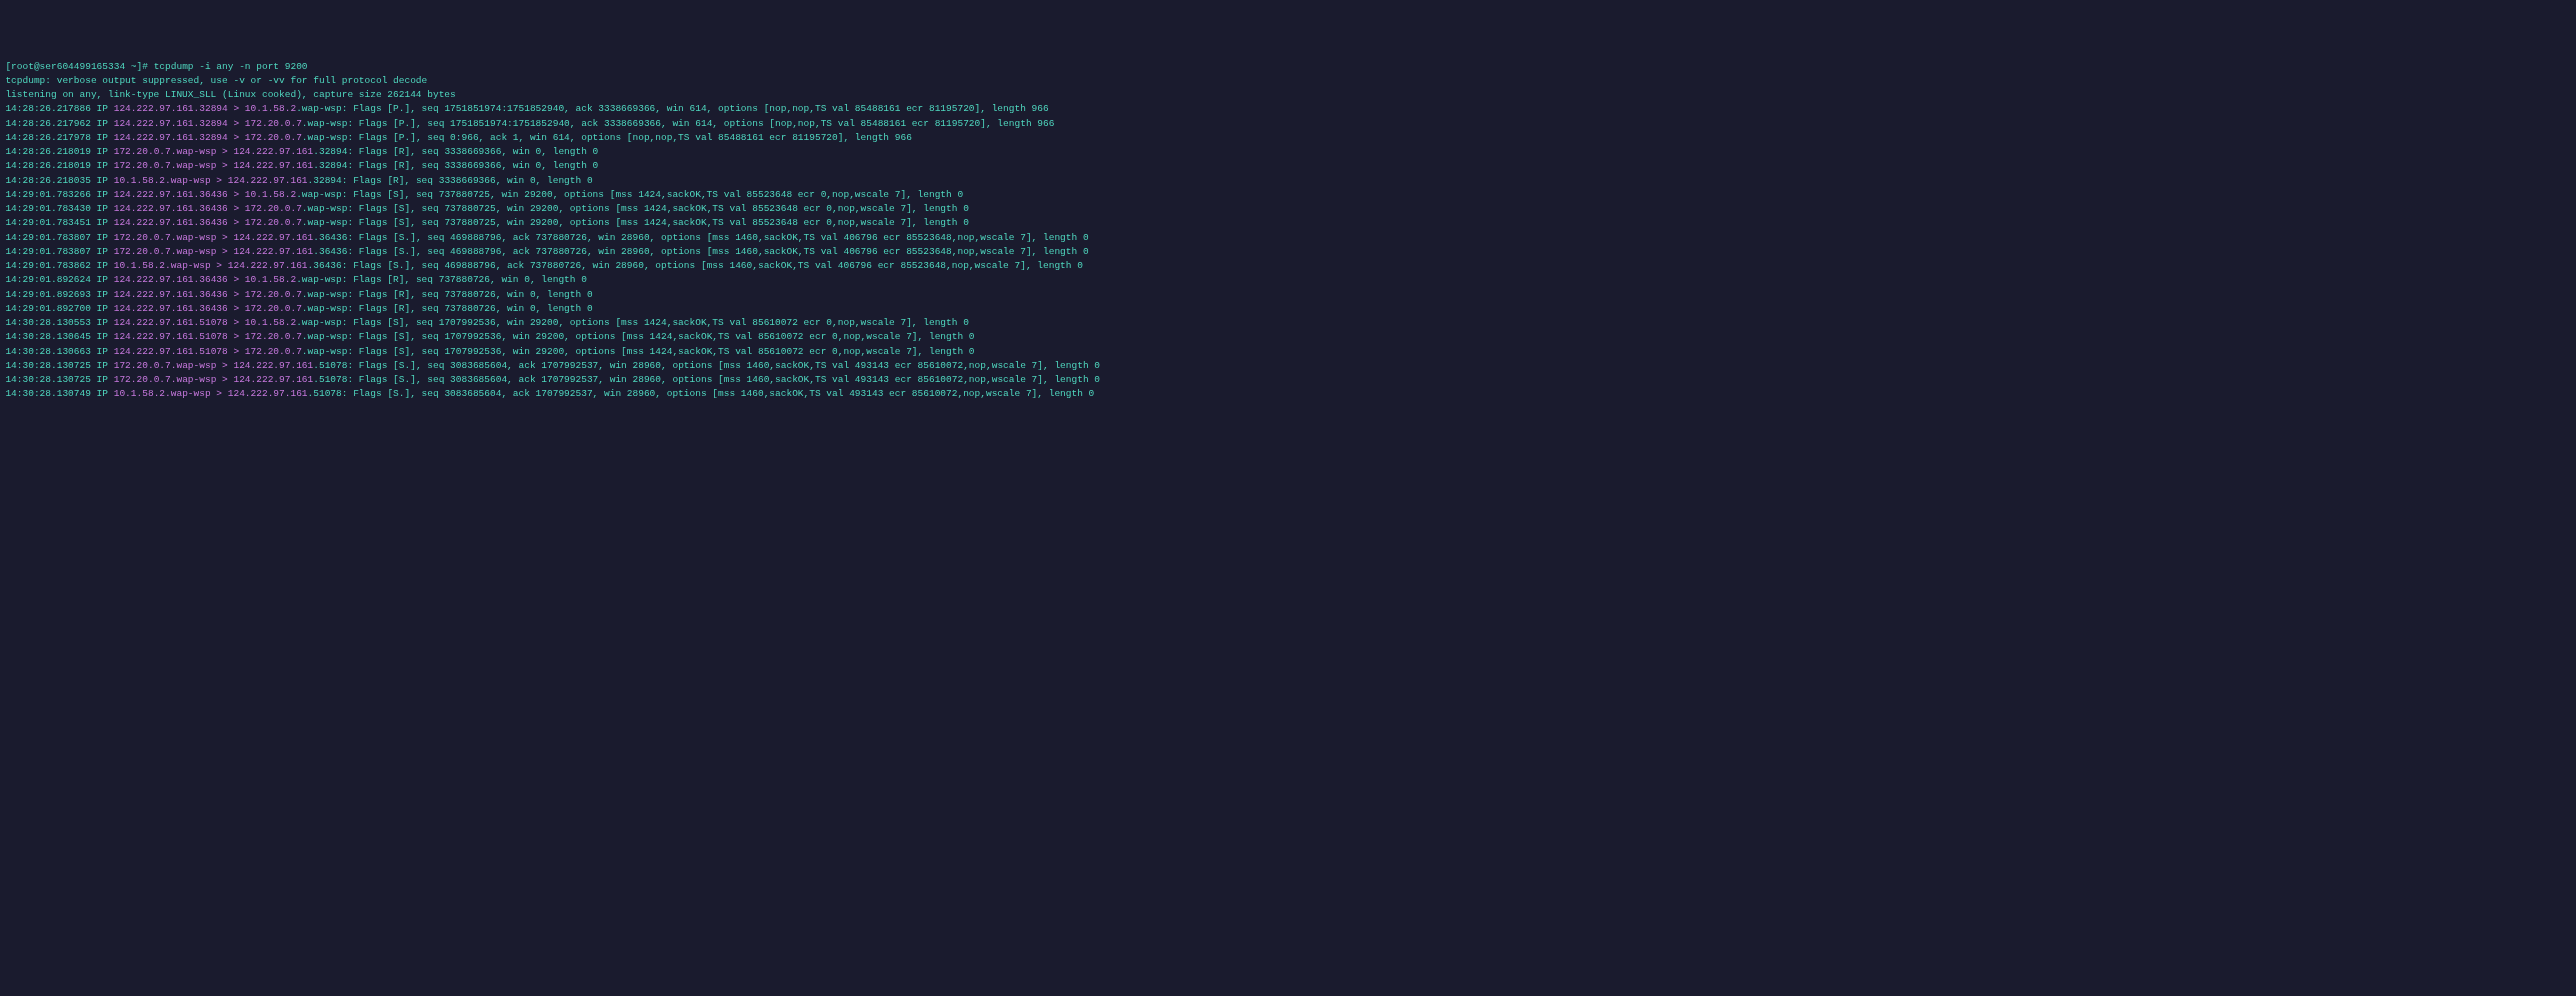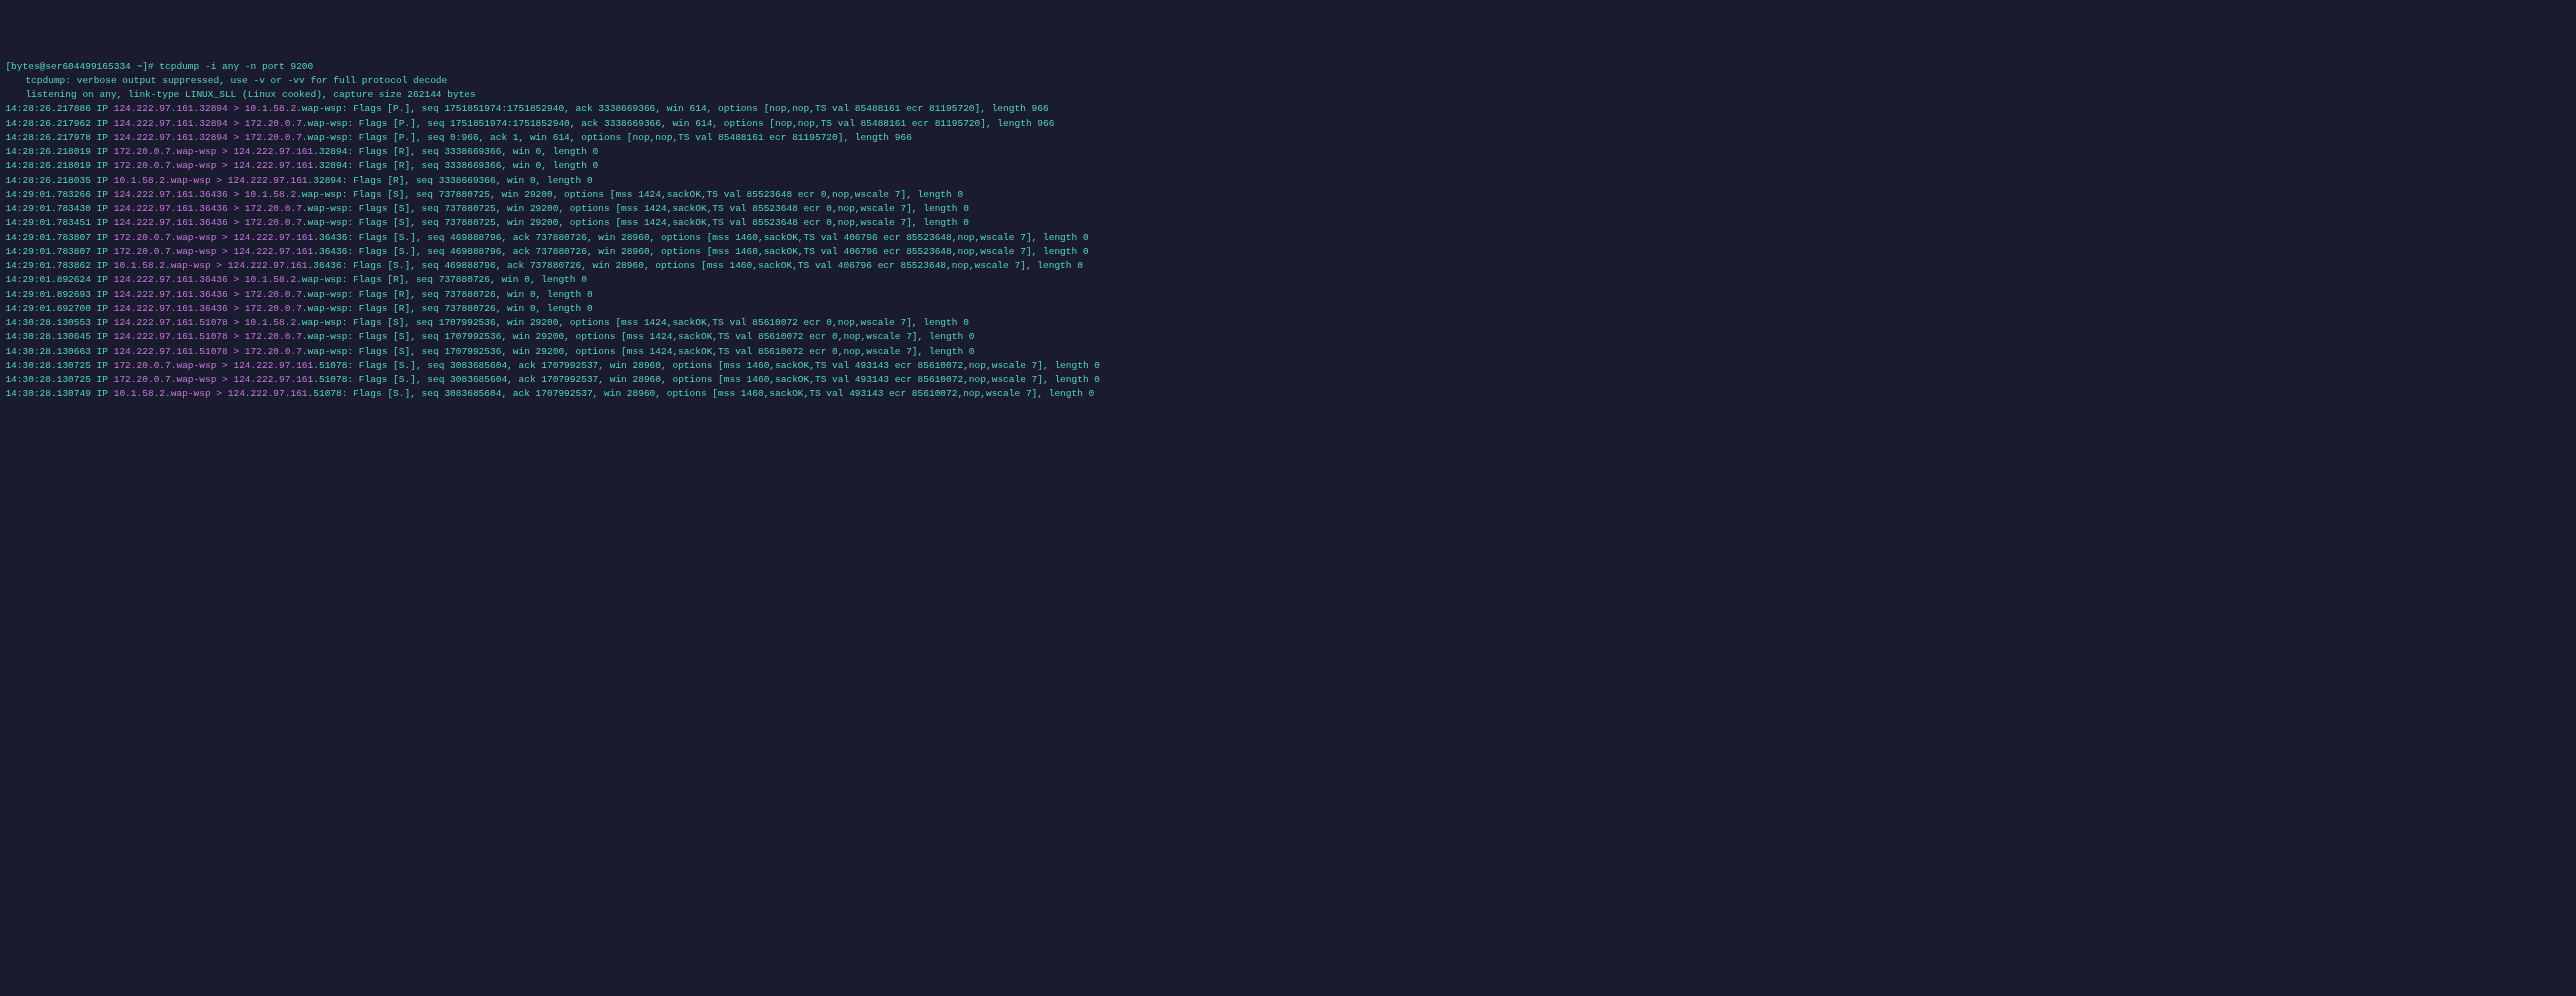--- a/index.html
+++ b/index.html
@@ -30,29 +30,28 @@
   }
   .ip-port {
     color: #c678dd;
     text-align: right;
   }
   .details {
     color: #4fd6be;
   }
   .info-line {
     color: #4fd6be;
-    margin-left: 20px;
   }
   .terminal {
     width: 100%;
   }
 </style>
 </head>
 <body>
 
 
 
-<div class="terminal"><span class="prompt">[bytes@ser604499165334 ~]# </span><span class="command">tcpdump -i any -n port 9200</span>
+<div class="terminal"><span class="prompt">[root@ser604499165334 ~]# </span><span class="command">tcpdump -i any -n port 9200</span>
 <div class="info-line">tcpdump: verbose output suppressed, use -v or -vv for full protocol decode</div><div class="info-line">listening on any, link-type LINUX_SLL (Linux cooked), capture size 262144 bytes</div><div id="packet-lines"><div><span class="timestamp">14:28:26.217886 IP </span><span class="ip-port">124.222.97.161.32894 &gt; 10.1.58.2</span><span class="details">.wap-wsp: Flags [P.], seq 1751851974:1751852940, ack 3338669366, win 614, options [nop,nop,TS val 85488161 ecr 81195720], length 966</span></div><div><span class="timestamp">14:28:26.217962 IP </span><span class="ip-port">124.222.97.161.32894 &gt; 172.20.0.7</span><span class="details">.wap-wsp: Flags [P.], seq 1751851974:1751852940, ack 3338669366, win 614, options [nop,nop,TS val 85488161 ecr 81195720], length 966</span></div><div><span class="timestamp">14:28:26.217978 IP </span><span class="ip-port">124.222.97.161.32894 &gt; 172.20.0.7</span><span class="details">.wap-wsp: Flags [P.], seq 0:966, ack 1, win 614, options [nop,nop,TS val 85488161 ecr 81195720], length 966</span></div><div><span class="timestamp">14:28:26.218019 IP </span><span class="ip-port">172.20.0.7.wap-wsp &gt; 124.222.97.161</span><span class="details">.32894: Flags [R], seq 3338669366, win 0, length 0</span></div><div><span class="timestamp">14:28:26.218019 IP </span><span class="ip-port">172.20.0.7.wap-wsp &gt; 124.222.97.161</span><span class="details">.32894: Flags [R], seq 3338669366, win 0, length 0</span></div><div><span class="timestamp">14:28:26.218035 IP </span><span class="ip-port">10.1.58.2.wap-wsp &gt; 124.222.97.161</span><span class="details">.32894: Flags [R], seq 3338669366, win 0, length 0</span></div><div><span class="timestamp">14:29:01.783266 IP </span><span class="ip-port">124.222.97.161.36436 &gt; 10.1.58.2</span><span class="details">.wap-wsp: Flags [S], seq 737880725, win 29200, options [mss 1424,sackOK,TS val 85523648 ecr 0,nop,wscale 7], length 0</span></div><div><span class="timestamp">14:29:01.783430 IP </span><span class="ip-port">124.222.97.161.36436 &gt; 172.20.0.7</span><span class="details">.wap-wsp: Flags [S], seq 737880725, win 29200, options [mss 1424,sackOK,TS val 85523648 ecr 0,nop,wscale 7], length 0</span></div><div><span class="timestamp">14:29:01.783451 IP </span><span class="ip-port">124.222.97.161.36436 &gt; 172.20.0.7</span><span class="details">.wap-wsp: Flags [S], seq 737880725, win 29200, options [mss 1424,sackOK,TS val 85523648 ecr 0,nop,wscale 7], length 0</span></div><div><span class="timestamp">14:29:01.783807 IP </span><span class="ip-port">172.20.0.7.wap-wsp &gt; 124.222.97.161</span><span class="details">.36436: Flags [S.], seq 469888796, ack 737880726, win 28960, options [mss 1460,sackOK,TS val 406796 ecr 85523648,nop,wscale 7], length 0</span></div><div><span class="timestamp">14:29:01.783807 IP </span><span class="ip-port">172.20.0.7.wap-wsp &gt; 124.222.97.161</span><span class="details">.36436: Flags [S.], seq 469888796, ack 737880726, win 28960, options [mss 1460,sackOK,TS val 406796 ecr 85523648,nop,wscale 7], length 0</span></div><div><span class="timestamp">14:29:01.783862 IP </span><span class="ip-port">10.1.58.2.wap-wsp &gt; 124.222.97.161</span><span class="details">.36436: Flags [S.], seq 469888796, ack 737880726, win 28960, options [mss 1460,sackOK,TS val 406796 ecr 85523648,nop,wscale 7], length 0</span></div><div><span class="timestamp">14:29:01.892624 IP </span><span class="ip-port">124.222.97.161.36436 &gt; 10.1.58.2</span><span class="details">.wap-wsp: Flags [R], seq 737880726, win 0, length 0</span></div><div><span class="timestamp">14:29:01.892693 IP </span><span class="ip-port">124.222.97.161.36436 &gt; 172.20.0.7</span><span class="details">.wap-wsp: Flags [R], seq 737880726, win 0, length 0</span></div><div><span class="timestamp">14:29:01.892700 IP </span><span class="ip-port">124.222.97.161.36436 &gt; 172.20.0.7</span><span class="details">.wap-wsp: Flags [R], seq 737880726, win 0, length 0</span></div><div><span class="timestamp">14:30:28.130553 IP </span><span class="ip-port">124.222.97.161.51078 &gt; 10.1.58.2</span><span class="details">.wap-wsp: Flags [S], seq 1707992536, win 29200, options [mss 1424,sackOK,TS val 85610072 ecr 0,nop,wscale 7], length 0</span></div><div><span class="timestamp">14:30:28.130645 IP </span><span class="ip-port">124.222.97.161.51078 &gt; 172.20.0.7</span><span class="details">.wap-wsp: Flags [S], seq 1707992536, win 29200, options [mss 1424,sackOK,TS val 85610072 ecr 0,nop,wscale 7], length 0</span></div><div><span class="timestamp">14:30:28.130663 IP </span><span class="ip-port">124.222.97.161.51078 &gt; 172.20.0.7</span><span class="details">.wap-wsp: Flags [S], seq 1707992536, win 29200, options [mss 1424,sackOK,TS val 85610072 ecr 0,nop,wscale 7], length 0</span></div><div><span class="timestamp">14:30:28.130725 IP </span><span class="ip-port">172.20.0.7.wap-wsp &gt; 124.222.97.161</span><span class="details">.51078: Flags [S.], seq 3083685604, ack 1707992537, win 28960, options [mss 1460,sackOK,TS val 493143 ecr 85610072,nop,wscale 7], length 0</span></div><div><span class="timestamp">14:30:28.130725 IP </span><span class="ip-port">172.20.0.7.wap-wsp &gt; 124.222.97.161</span><span class="details">.51078: Flags [S.], seq 3083685604, ack 1707992537, win 28960, options [mss 1460,sackOK,TS val 493143 ecr 85610072,nop,wscale 7], length 0</span></div><div><span class="timestamp">14:30:28.130749 IP </span><span class="ip-port">10.1.58.2.wap-wsp &gt; 124.222.97.161</span><span class="details">.51078: Flags [S.], seq 3083685604, ack 1707992537, win 28960, options [mss 1460,sackOK,TS val 493143 ecr 85610072,nop,wscale 7], length 0</span></div></div></div>
 
 
 
 
 
 </body></html>

